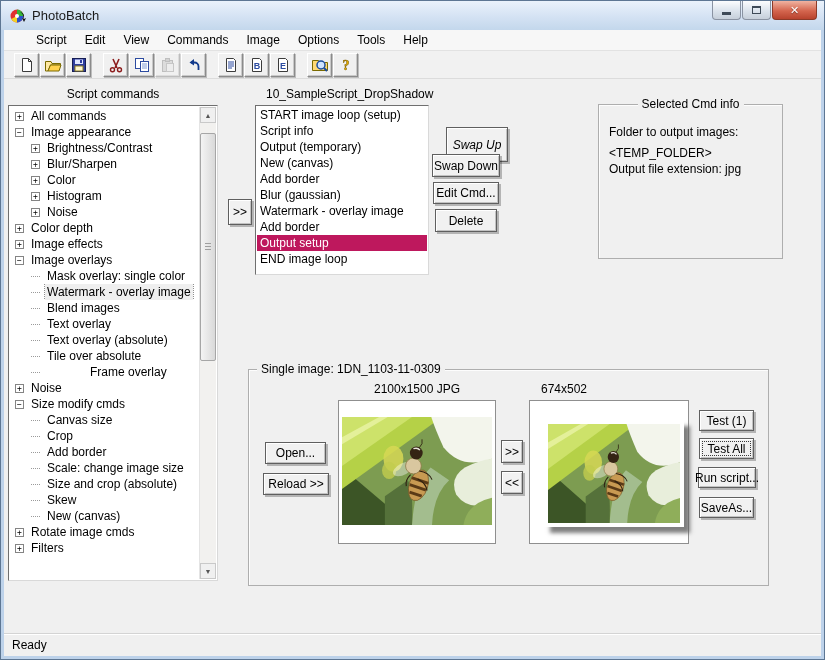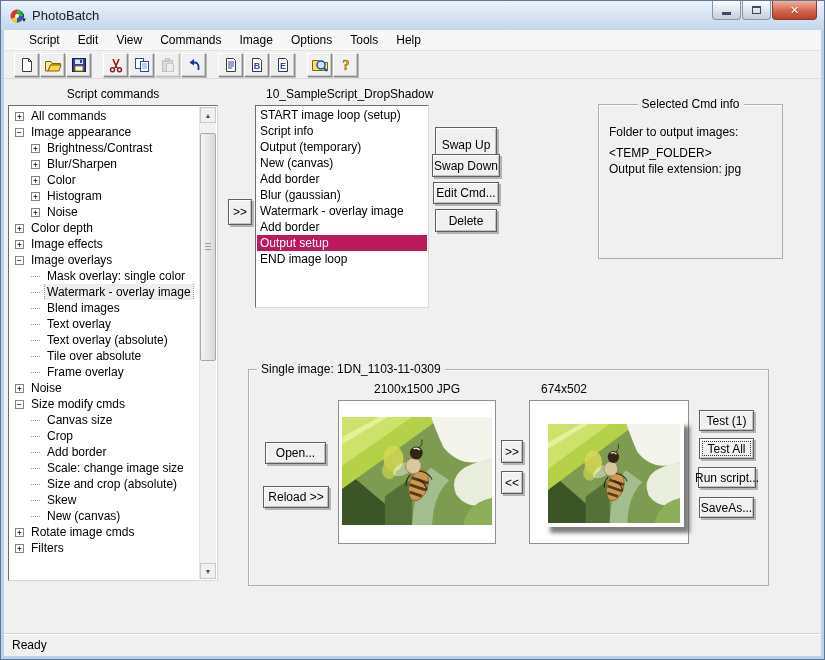--- a/index.html
+++ b/index.html
@@ -24,21 +24,21 @@
     display:flex;align-items:center;justify-content:center;cursor:pointer;
   }
   .wbtn.close{width:45px;border-color:#8c3a28;background:linear-gradient(#f0b3a1,#d4654e 55%,#b8432e);}
   .glyph-min{width:9px;height:3px;background:#3e4a57;margin-top:6px;}
   .glyph-max{width:9px;height:8px;border:1px solid #3e4a57;border-top:2px solid #3e4a57;background:transparent;}
   .glyph-close{color:#fff;font-weight:bold;font-size:11px;line-height:11px;text-shadow:0 1px 1px rgba(0,0,0,.4);}
   
   .menubar{
     position:absolute;left:4px;right:4px;top:30px;height:21px;
     background:#f7f7f7;border-bottom:1px solid #e2e2e2;
-    display:flex;align-items:center;padding-left:16px;
+    display:flex;align-items:center;padding-left:23px;
   }
   .menu-item{padding:2px 9px;cursor:pointer;}
   
   .toolbar{
     position:absolute;left:4px;right:4px;top:51px;height:28px;
     background:#f1f1f1;border-bottom:1px solid #dcdcdc;
     display:flex;align-items:center;padding-left:10px;
   }
   .tbtn{
     width:25px;height:24px;margin-right:1px;background:#f0f0f0;
@@ -339,21 +339,21 @@
             <span class="tlabel">Text overlay</span>
           </div>
           <div class="trow" style="padding-left: 21px;">
             <span class="tdash"></span>
             <span class="tlabel">Text overlay (absolute)</span>
           </div>
           <div class="trow" style="padding-left: 21px;">
             <span class="tdash"></span>
             <span class="tlabel">Tile over absolute</span>
           </div>
-          <div class="trow" style="padding-left: 21px;">
+          <div class="trow" style="padding-left: 21px; gap: 43px;">
             <span class="tdash"></span>
             <span class="tlabel">Frame overlay</span>
           </div>
           <div class="trow" style="padding-left: 5px;">
             <span class="tbox">+</span>
             <span class="tlabel">Noise</span>
           </div>
           <div class="trow" style="padding-left: 5px;">
             <span class="tbox">−</span>
             <span class="tlabel">Size modify cmds</span>
@@ -398,36 +398,36 @@
       <div class="vscroll">
         <div class="sarrow up">▲</div>
         <div class="sthumb" style="top:26px;height:228px;"></div>
         <div class="sarrow down">▼</div>
       </div>
     </div>
 
     <div class="btn" style="left:224px;top:119px;width:24px;height:26px;">&gt;&gt;</div>
 
     <div class="lbl" style="left:262px;top:7px;">10_SampleScript_DropShadow</div>
-    <div class="sunken" style="left:251px;top:25px;width:174px;height:203px;">
+    <div class="sunken" style="left:251px;top:25px;width:174px;height:170px;">
       <div id="list-rows" style="position:absolute;inset:1px;overflow:hidden;">
           <div class="lrow">START image loop (setup)</div>
           <div class="lrow">Script info</div>
           <div class="lrow">Output (temporary)</div>
           <div class="lrow">New (canvas)</div>
           <div class="lrow">Add border</div>
           <div class="lrow">Blur (gaussian)</div>
           <div class="lrow">Watermark - overlay image</div>
           <div class="lrow">Add border</div>
           <div class="lrow sel">Output setup</div>
           <div class="lrow">END image loop</div>
         </div>
     </div>
 
-    <div class="btn" style="left:431px;top:47px;width:62px;height:35px;">Swap Up</div>
+    <div class="btn" style="left:442px;top:47px;width:62px;height:35px;font-style:italic;">Swap Up</div>
     <div class="btn" style="left:428px;top:74px;width:68px;height:23px;">Swap Down</div>
     <div class="btn" style="left:429px;top:102px;width:66px;height:22px;">Edit Cmd...</div>
     <div class="btn" style="left:431px;top:129px;width:62px;height:23px;">Delete</div>
 
     <div class="group" style="left:594px;top:24px;width:185px;height:155px;padding-left:41px;">
       <span class="legend" style="left:50%;transform:translateX(-50%);">Selected Cmd info</span>
       <div class="lbl" style="left:10px;top:20px;">Folder to output images:</div>
       <div class="lbl" style="left:10px;top:41px;">&lt;TEMP_FOLDER&gt;</div>
       <div class="lbl" style="left:10px;top:57px;">Output file extension: jpg</div>
     </div>
@@ -446,21 +446,21 @@
 
       <div class="imgframe" style="left:280px;top:30px;width:160px;height:144px;">
         <div class="shadowcard" style="left:14px;top:19px;width:140px;height:107px;">
           <svg class="photo" style="position:static;display:block;" width="132" height="99" viewBox="0 0 210 150" preserveAspectRatio="none">
               <use href="#beephoto"></use>
             </svg>
         </div>
       </div>
 
       <div class="btn" style="left:16px;top:72px;width:61px;height:22px;">Open...</div>
-      <div class="btn" style="left:14px;top:103px;width:66px;height:22px;margin-top:13px;">Reload &gt;&gt;</div>
+      <div class="btn" style="left:14px;top:103px;width:66px;height:22px;">Reload &gt;&gt;</div>
 
       <div class="btn" style="left:252px;top:70px;width:22px;height:23px;">&gt;&gt;</div>
       <div class="btn" style="left:252px;top:101px;width:22px;height:23px;">&lt;&lt;</div>
 
       <div class="btn" style="left:450px;top:40px;width:55px;height:21px;">Test (1)</div>
       <div class="btn focused" style="left:450px;top:68px;width:55px;height:21px;">Test All</div>
       <div class="btn" style="left:449px;top:97px;width:58px;height:21px;">Run script...</div>
       <div class="btn" style="left:450px;top:127px;width:55px;height:21px;">SaveAs...</div>
     </div>
   </div>

